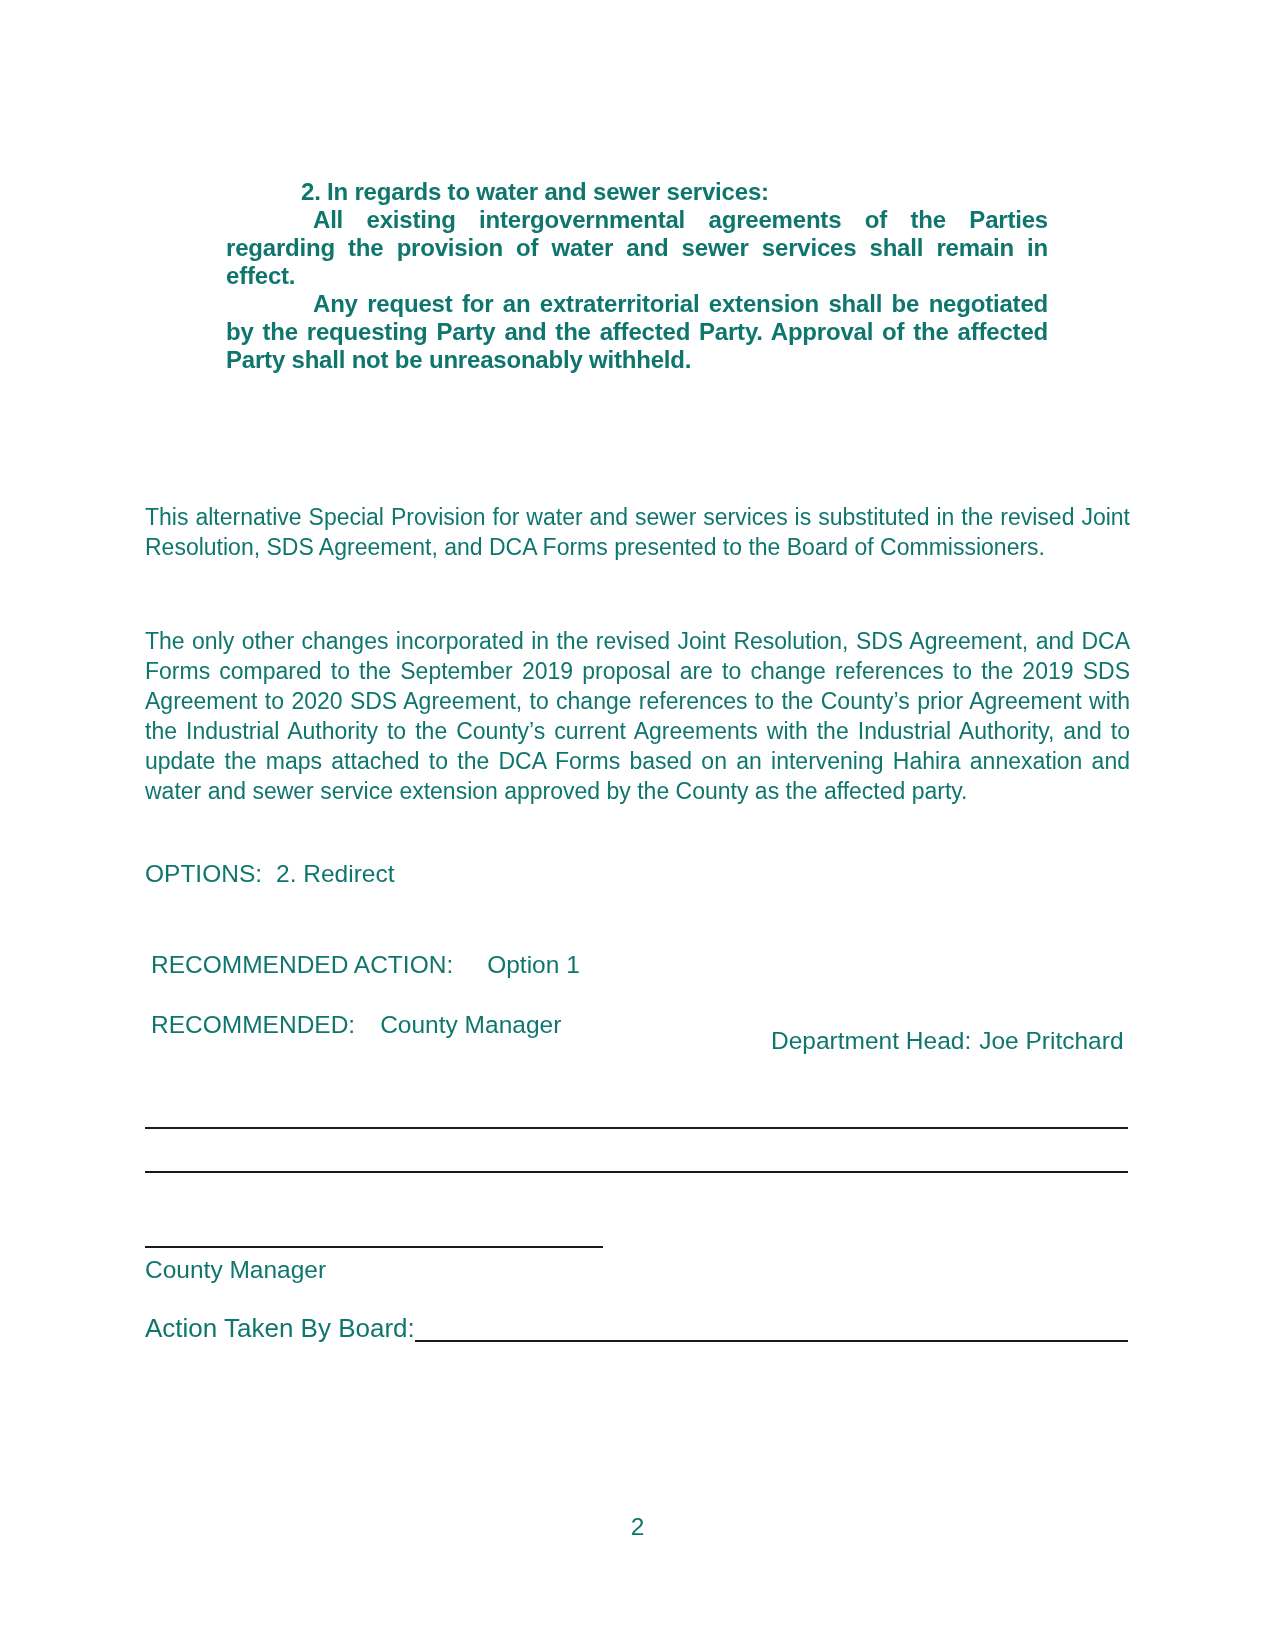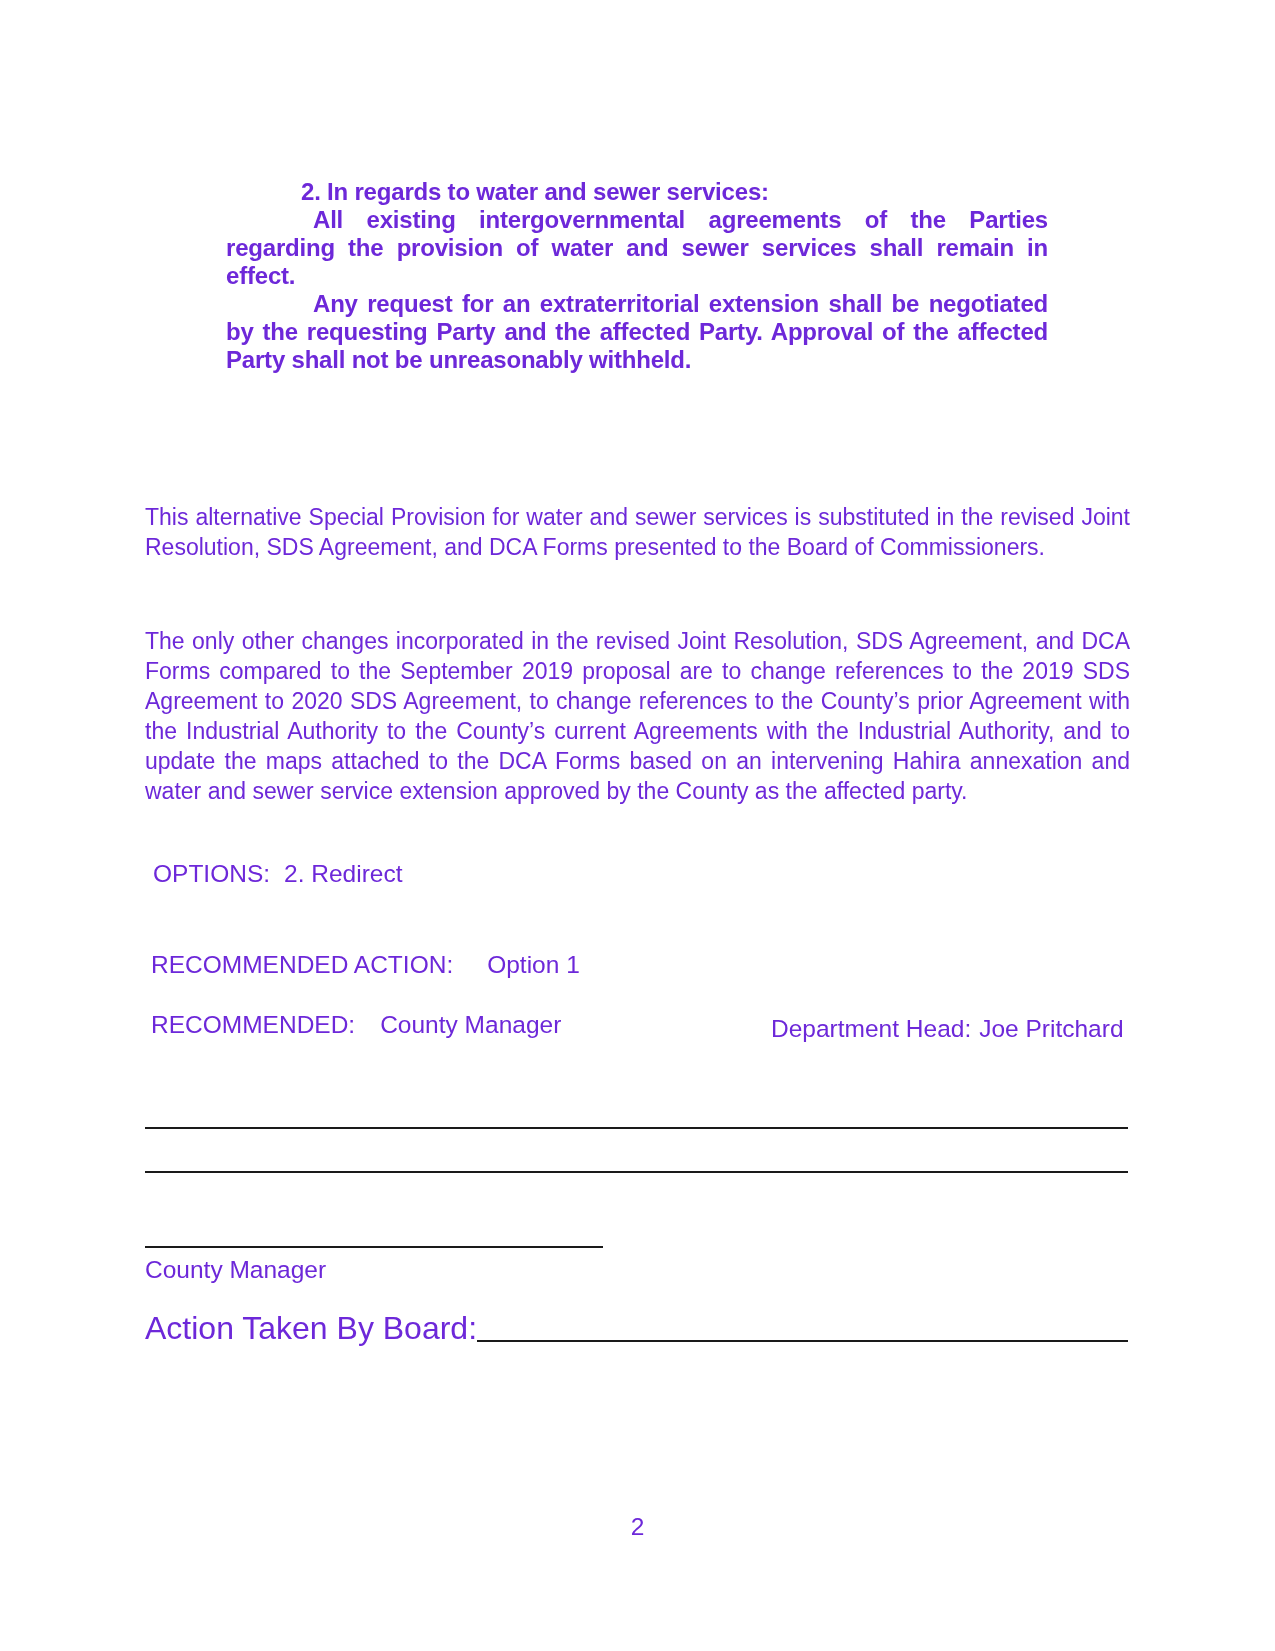--- a/index.html
+++ b/index.html
@@ -6,21 +6,21 @@
   html, body {
     margin: 0;
     padding: 0;
     background: #ffffff;
   }
   .page {
     position: relative;
     width: 1275px;
     height: 1651px;
     background: #ffffff;
-    color: #6d28d9;
+    color: #0f766e;
     font-family: "Liberation Sans", sans-serif;
     overflow: hidden;
   }
 
   
   .provision-block {
     position: absolute;
     left: 226px;
     top: 178px;
     width: 822px;
@@ -46,21 +46,21 @@
     font-size: 23px;
     line-height: 30px;
     text-align: justify;
   }
   .body-para-1 { top: 502px; }
   .body-para-2 { top: 626px; }
 
   
   .options-row {
     position: absolute;
-    left: 153px;
+    left: 145px;
     top: 856px;
     width: 985px;
     display: flex;
     font-size: 24.5px;
     line-height: 36px;
   }
   .options-label {
     flex: 0 0 131px;
   }
   .options-items {
@@ -79,21 +79,21 @@
   }
   .recommended-row { top: 950px; }
   .department-row  { top: 1010px; }
   .admin-row       { top: 1068px; }
   .gap-34 { margin-left: 34px; }
   .gap-25 { margin-left: 25px; }
   .gap-8  { margin-left: 8px; }
   .department-head {
     position: absolute;
     left: 620px;
-    top: 4px;
+    top: 16px;
   }
 
   
   .rule {
     position: absolute;
     border-top: 2px solid #1a1a1a;
     height: 0;
   }
   .rule-comments-1 { left: 145px; top: 1127px; width: 983px; }
   .rule-comments-2 { left: 145px; top: 1171px; width: 983px; }
@@ -107,21 +107,21 @@
     line-height: 30px;
   }
 
   .action-row {
     position: absolute;
     left: 145px;
     top: 1313px;
     width: 983px;
     display: flex;
     align-items: stretch;
-    font-size: 32px;
+    font-size: 26px;
     line-height: 30px;
     white-space: nowrap;
   }
   .action-fill-line {
     flex: 1 1 auto;
     border-bottom: 2px solid #1a1a1a;
     margin-bottom: 1px;
   }
 
   .page-number {

